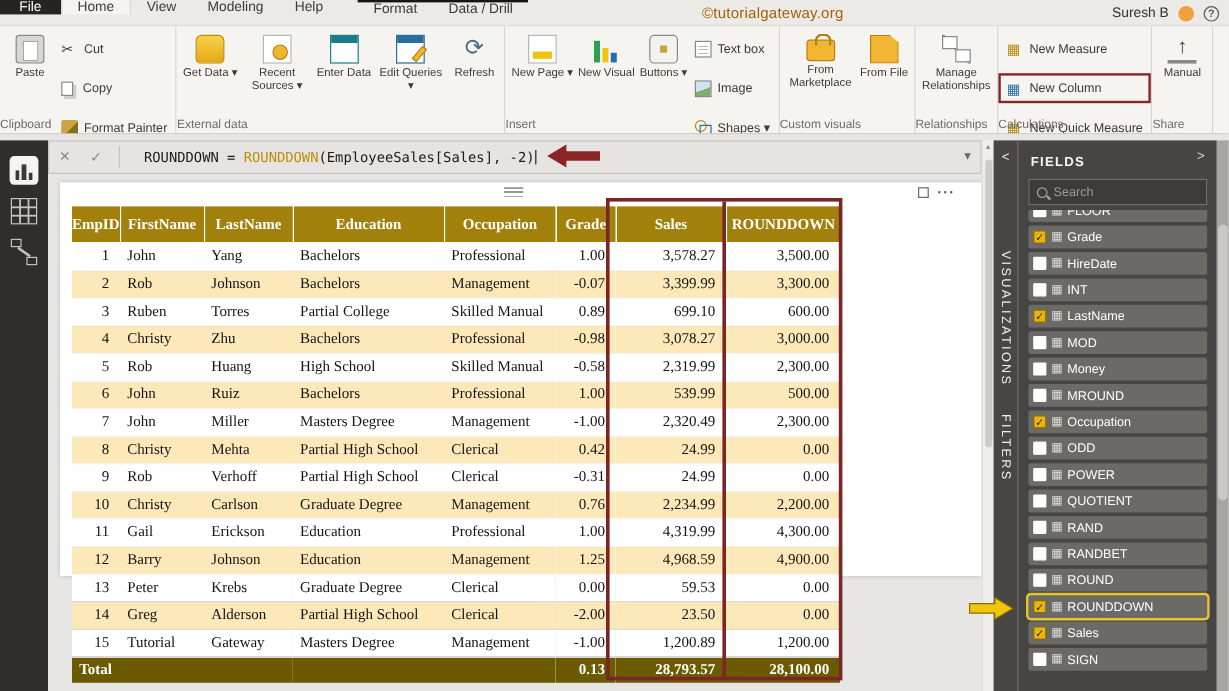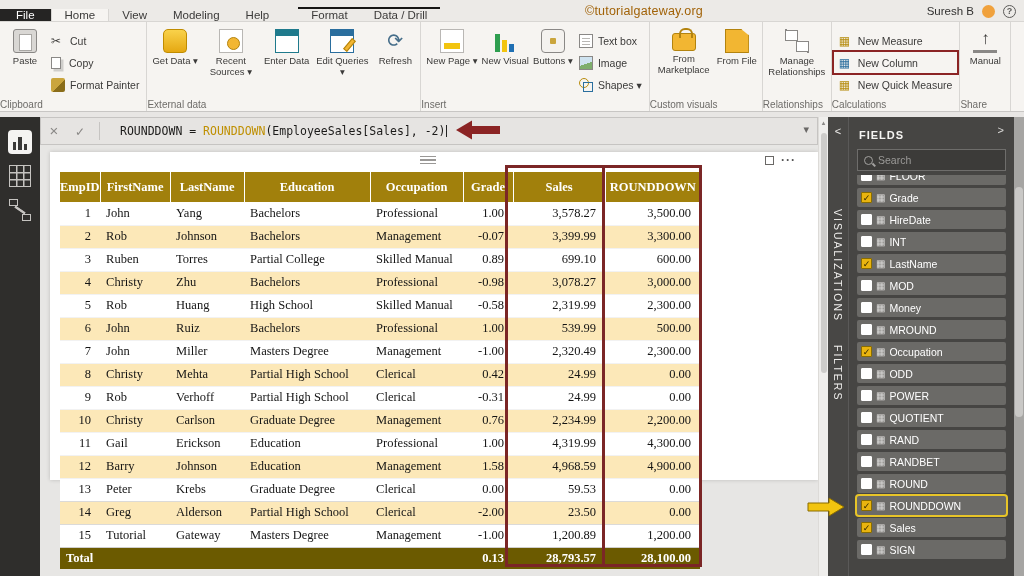--- a/index.html
+++ b/index.html
@@ -2,42 +2,42 @@
 <html><head>
 <meta charset="utf-8">
 <style>
   *{box-sizing:border-box;margin:0;padding:0}
   html,body{width:1024px;height:576px;overflow:hidden}
   body{font-family:"Liberation Sans",sans-serif;background:#fff;position:relative}
   .app{position:absolute;inset:0;width:1024px;height:576px;background:#e8e6e4}
 
   
   .titlebar{position:absolute;left:0;top:0;width:1024px;height:22px;background:#eceae7;border-bottom:1px solid #d8d6d3}
-  .tabs{display:flex;height:100%;align-items:flex-end}
+  .tabs{display:flex;height:100%;align-items:flex-start}
   .tab{padding:0 13px;font-size:11.5px;color:#3b3a39;display:flex;align-items:center;white-space:nowrap;cursor:default}
   .tab-file{background:#252423;color:#fff;padding:0 16px}
   .tab-active{background:#f6f4f1;border-left:1px solid #d8d6d3;border-right:1px solid #d8d6d3}
   .ctx-group{display:flex;border-top:2px solid #161514;margin-left:16px}
   .watermark{position:absolute;left:585px;top:4px;font-size:12.5px;font-weight:normal;color:#a16207;letter-spacing:.2px}
   .tb-right{position:absolute;right:8px;top:0;height:22px;display:flex;align-items:center;gap:8px}
   .user{font-size:11.5px;color:#323130}
   .avatar{width:13px;height:13px;border-radius:50%;background:#f0a13c;display:inline-block}
   .help{width:13px;height:13px;border-radius:50%;border:1.5px solid #5c5b59;color:#5c5b59;font-size:9px;font-weight:bold;display:flex;align-items:center;justify-content:center}
   .help::before{content:"?"}
 
   
   .ribbon{position:absolute;left:0;top:22px;width:1024px;height:90px;background:#f6f4f1;border-bottom:1px solid #c8c6c4}
   .rgroups{display:flex;height:100%;overflow:hidden}
   .rgroup{position:relative;border-right:1px solid #d8d6d3;padding:3px 3px 14px 3px;flex:none}
   .rg-content{display:flex;align-items:flex-start;height:100%}
   .rg-label{position:absolute;bottom:1px;left:0;right:0;text-align:left;font-size:10px;color:#6e6c69;white-space:nowrap}
   .bigbtn{width:auto;min-width:44px;max-width:62px;padding:0 2px;display:flex;flex-direction:column;align-items:center;cursor:pointer}
   .blab{font-size:9.5px;line-height:1.15;color:#3b3a39;text-align:center;white-space:normal}
   .ric{width:24px;height:24px;margin:4px auto 3px;display:block;position:relative;flex:none}
-  .smallcol{display:flex;flex-direction:column;justify-content:flex-start;gap:3px;padding-top:6px}
+  .smallcol{display:flex;flex-direction:column;justify-content:flex-start;gap:14px;padding-top:6px}
   .smallbtn{display:flex;align-items:center;gap:5px;height:19px;font-size:10.5px;color:#3b3a39;padding:0 4px;cursor:pointer;white-space:nowrap}
   .sic{width:14px;height:14px;display:inline-block;flex:none;position:relative}
   .boxed{outline:2px solid #8b2424;outline-offset:1px}
 
   
   [data-name="paste-icon"]{background:#d9d7d4;border:1.5px solid #8a8886;border-radius:3px}
   [data-name="paste-icon"]::after{content:"";position:absolute;left:5px;top:4px;width:11px;height:15px;background:#fff;border:1px solid #a9a7a4}
   [data-name="cut-icon"]::before{content:"✂";font-size:12px;color:#3c3b39;line-height:14px}
   [data-name="copy-icon"]{width:10px;height:12px;background:#fff;border:1px solid #8a8886;box-shadow:2.5px 2.5px 0 0 #cfcecb;margin-right:3px}
   [data-name="format-painter-icon"]{background:linear-gradient(135deg,#caa53d 55%,#8a6d1a 55%);border-radius:2px}
@@ -485,21 +485,21 @@
                 <td class="ar" data-name="cell">1.00</td>
                 <td class="ar" data-name="cell">4,319.99</td>
                 <td class="ar" data-name="cell">4,300.00</td>
               </tr>
               <tr data-name="table-row">
                 <td class="ar" data-name="cell">12</td>
                 <td class="al" data-name="cell">Barry</td>
                 <td class="al" data-name="cell">Johnson</td>
                 <td class="al" data-name="cell">Education</td>
                 <td class="al" data-name="cell">Management</td>
-                <td class="ar" data-name="cell">1.58</td>
+                <td class="ar" data-name="cell">1.25</td>
                 <td class="ar" data-name="cell">4,968.59</td>
                 <td class="ar" data-name="cell">4,900.00</td>
               </tr>
               <tr data-name="table-row">
                 <td class="ar" data-name="cell">13</td>
                 <td class="al" data-name="cell">Peter</td>
                 <td class="al" data-name="cell">Krebs</td>
                 <td class="al" data-name="cell">Graduate Degree</td>
                 <td class="al" data-name="cell">Clerical</td>
                 <td class="ar" data-name="cell">0.00</td>

